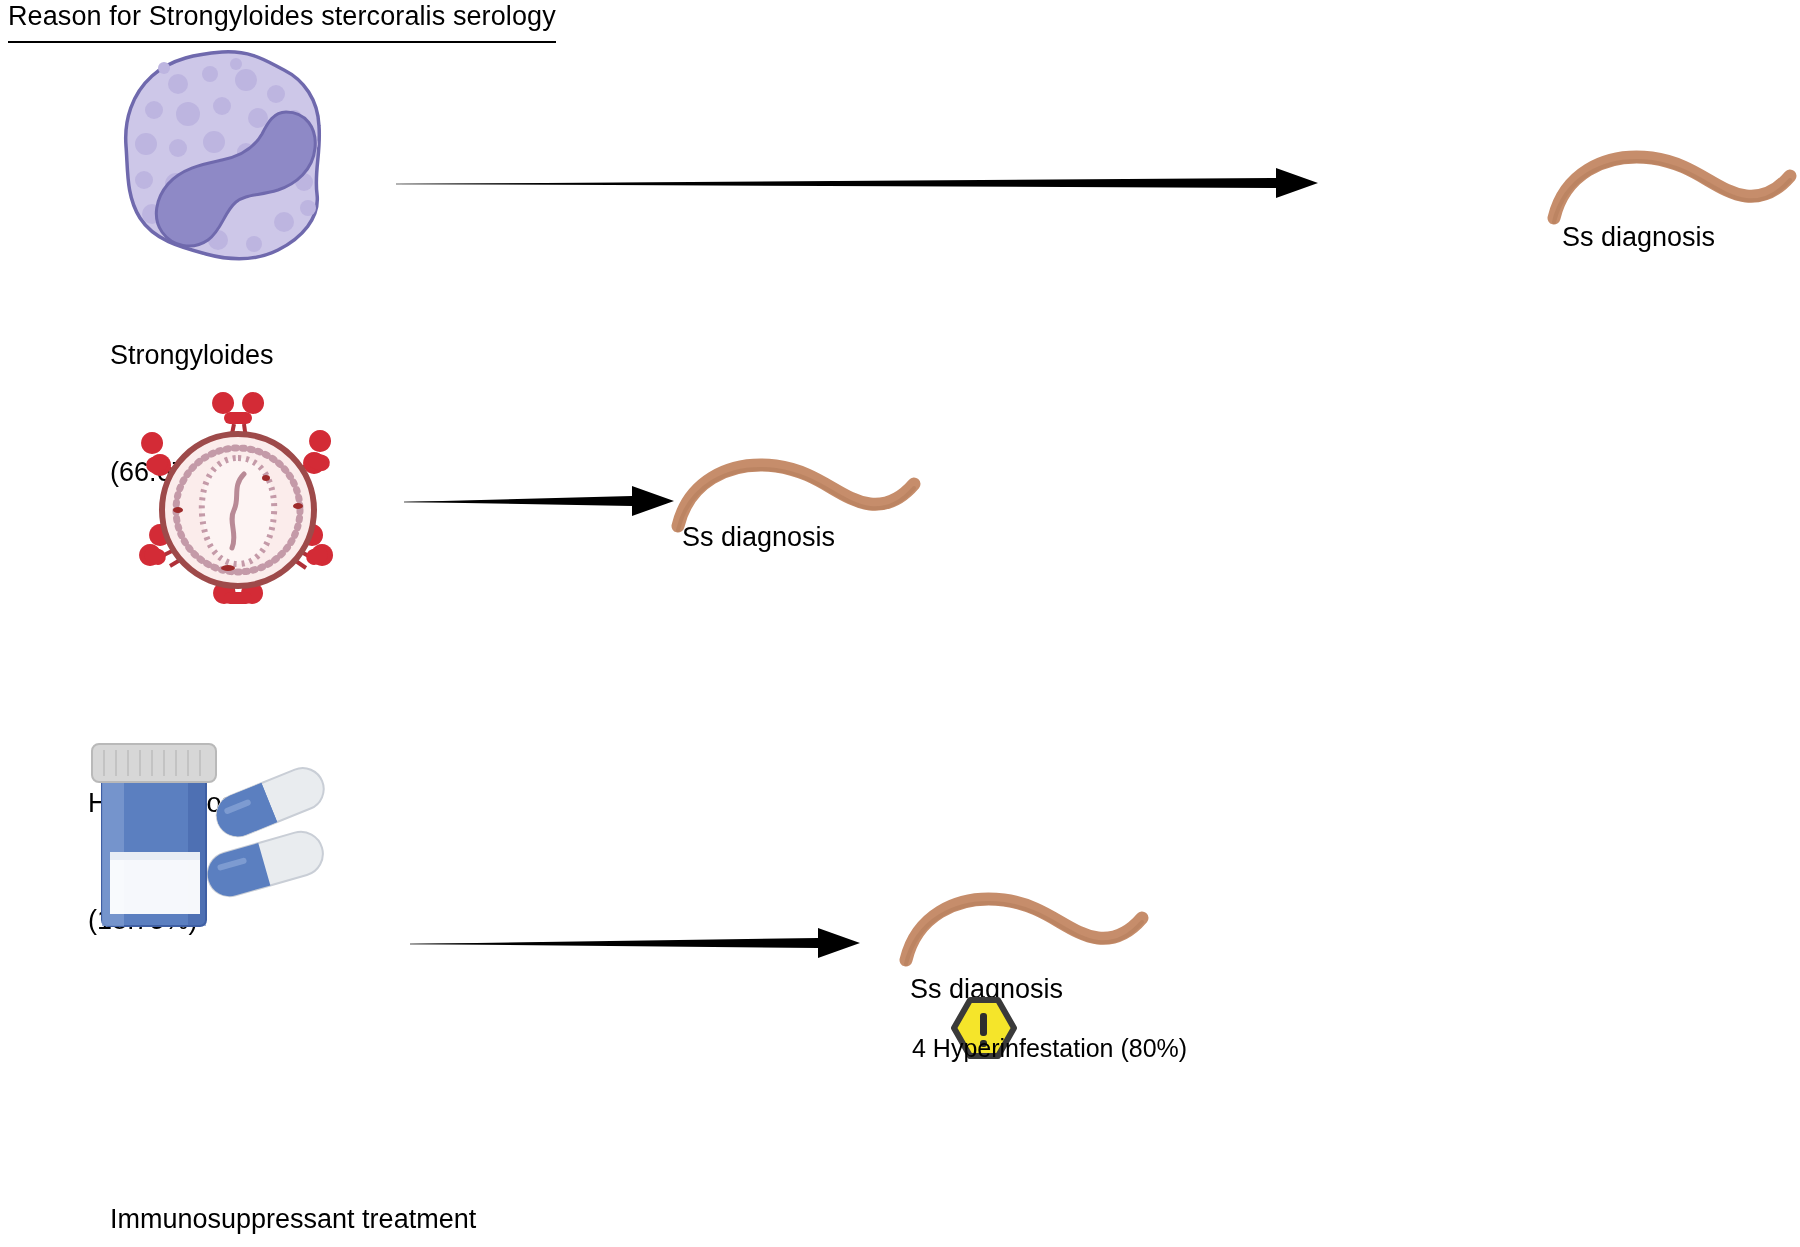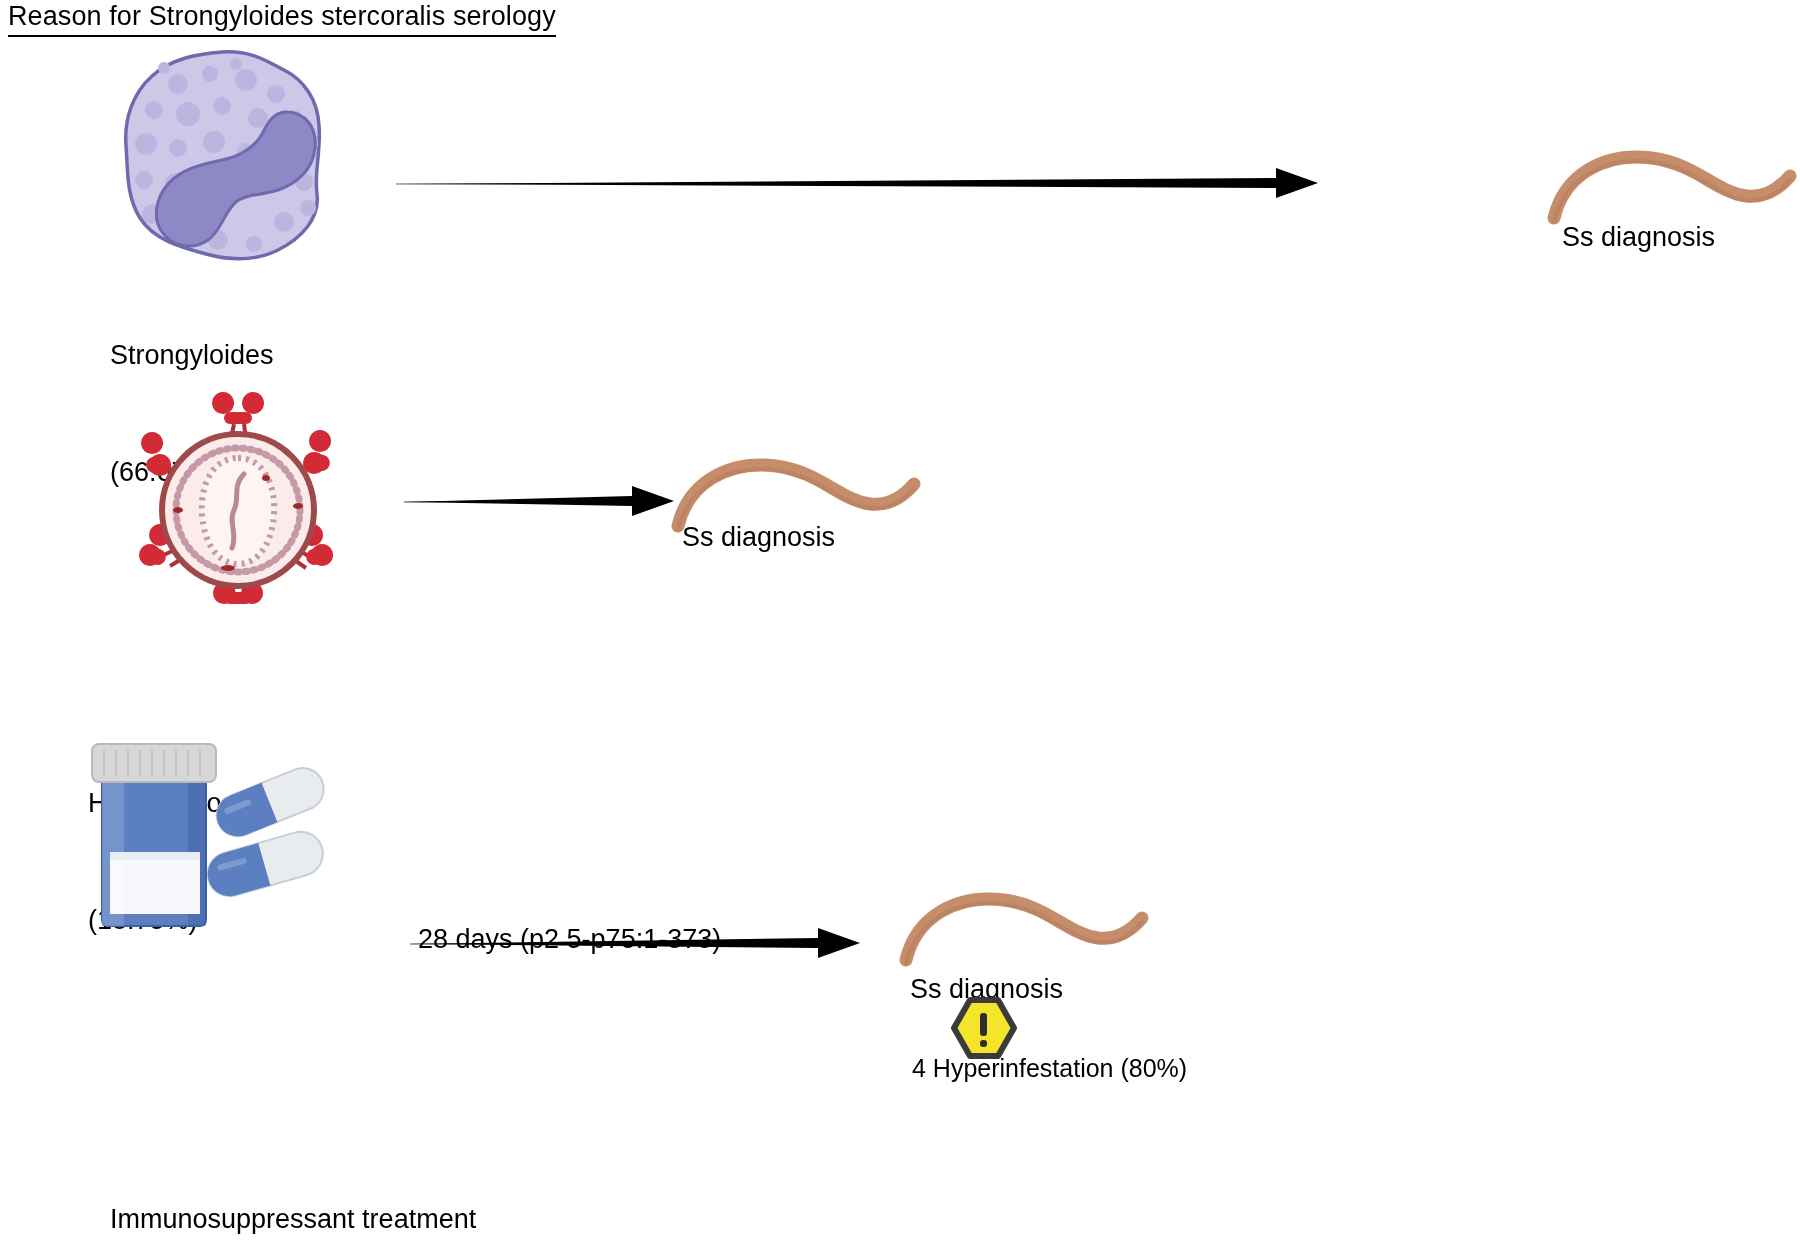--- a/index.html
+++ b/index.html
@@ -12,26 +12,26 @@
     position:relative;
   }
   .abs{position:absolute;}
   
   #title{
     left:8px;top:2px;
     font-size:27px;
     letter-spacing:.1px;
     white-space:nowrap;
     border-bottom:2px solid #000;
-    padding-bottom:3px;
+    padding-bottom:9px;
     line-height:1.1;
   }
   
   .txt{font-size:27px;line-height:39px;white-space:pre;}
-  .txt-sm{font-size:25px;line-height:36px;white-space:pre;margin-top:20px;}
+  .txt-sm{font-size:25px;line-height:36px;white-space:pre;}
   
   .arrow{height:40px;}
   .arrow svg{display:block;overflow:visible;}
   
   .worm svg{display:block;overflow:visible;}
   
   .warn svg{display:block;overflow:visible;}
   
   .illus svg{display:block;overflow:visible;}
 </style>
@@ -219,21 +219,20 @@
   </svg>
 </div>
 
 <div class="abs txt" style="left:110px;top:1122px;">
   <div>Immunosuppressant treatment</div>
   
   
 </div>
 
 <div class="abs txt" style="left:418px;top:842px;">
-  <div>28 days (p2 5-p75:1-373)</div>
 </div>
 
 <div class="abs arrow" style="left:410px;top:922px;">
   <svg width="470" height="40" viewBox="0 0 470 40">
     <path d="M0 22 L408 16 L408 6 L450 21 L408 36 L408 26 Z" fill="#000000"></path>
     <path d="M0 22 L408 20" stroke="#000" stroke-width="0.7" fill="none"></path>
   </svg>
 </div>
 
 <div class="abs worm" style="left:900px;top:882px;">

